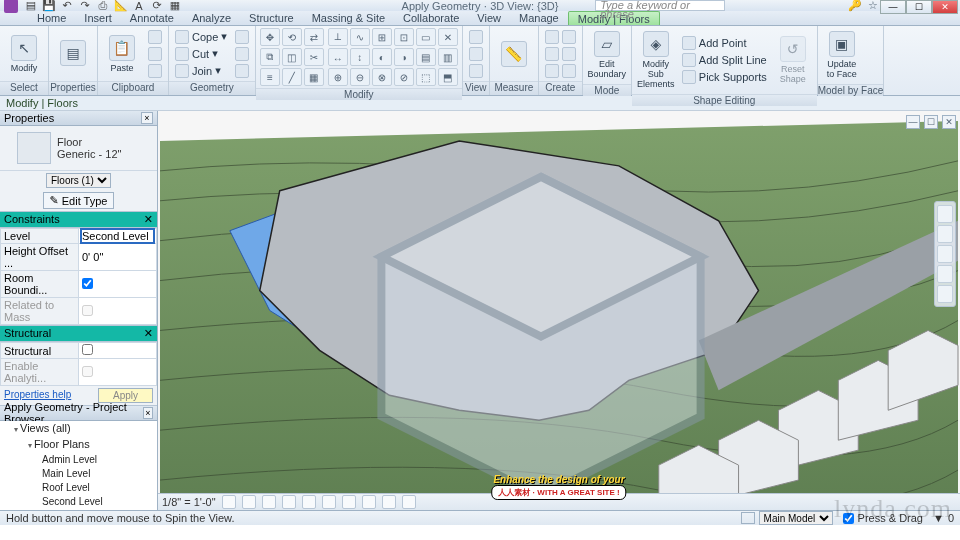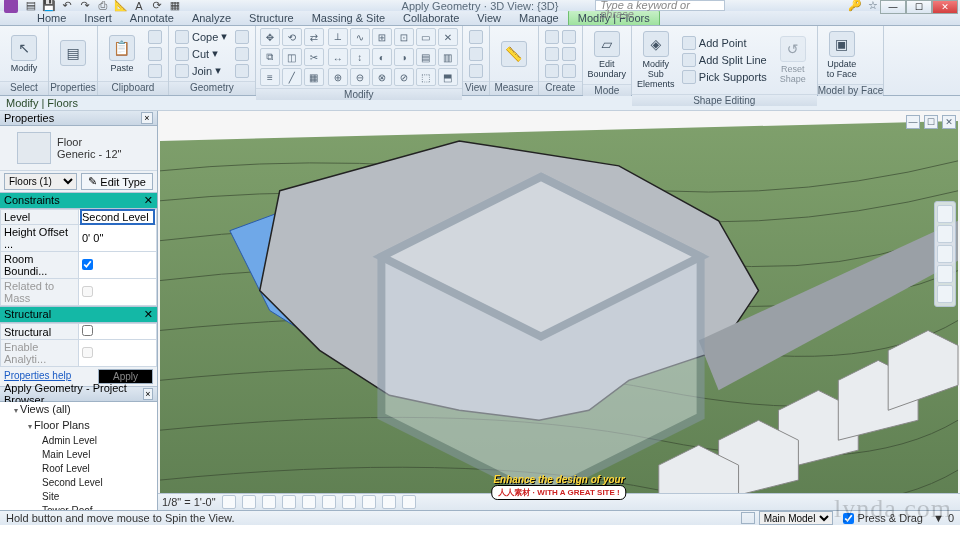--- a/index.html
+++ b/index.html
@@ -12,21 +12,21 @@
 .titlebar .qat span { width:14px; height:14px; display:inline-flex; align-items:center; justify-content:center; color:#444; }
 .titlebar .title { position:absolute; left:50%; transform:translateX(-50%); color:#5a6b7a; font-size:11px; }
 .titlebar .searchbox { position:absolute; left:62%; top:0; height:11px; width:130px; background:#fff; border:1px solid #b7c6d6; padding:0 4px; color:#888; font-style:italic; line-height:9px; }
 .titlebar .right { position:absolute; right:4px; display:flex; gap:6px; align-items:center; }
 .titlebar .right span { color:#5a6b7a; }
 .winbtns { position:absolute; right:2px; top:-1px; display:flex; }
 .winbtn { width:26px; height:14px; border:1px solid #9aa; background:linear-gradient(#f6f9fc,#dbe6f1); display:flex; align-items:center; justify-content:center; font-size:9px; }
 .winbtn.close { background:linear-gradient(#f27a7a,#d34040); color:#fff; }
 
 
-.ribbon-tabs { height:15px; background:linear-gradient(#e7eef6,#d6e1ee); display:flex; align-items:flex-end; padding-left:28px; gap:0; border-bottom:1px solid #9fb2c5; }
+.ribbon-tabs { height:15px; background:linear-gradient(#e7eef6,#d6e1ee); display:flex; padding-left:28px; gap:0; border-bottom:1px solid #9fb2c5; }
 .ribbon-tabs .tab { padding:1px 9px; color:#3a4a5a; font-size:11px; cursor:pointer; }
 .ribbon-tabs .tab.context { background:linear-gradient(#c7f0c7,#9fe29f); border:1px solid #6fbf6f; border-bottom:none; border-radius:2px 2px 0 0; }
 
 
 .ribbon { height:70px; background:linear-gradient(#f2f6fa,#e3ebf4); border-bottom:1px solid #9fb2c5; display:flex; }
 .rgroup { border-right:1px solid #c2cfdc; display:flex; flex-direction:column; }
 .rgroup .body { flex:1; display:flex; align-items:center; padding:2px 4px; gap:4px; }
 .rgroup .label { height:14px; background:linear-gradient(#e2eaf3,#d2dde9); text-align:center; font-size:10px; color:#4a5a6a; border-top:1px solid #cdd8e4; }
 .rbtn-lg { width:40px; display:flex; flex-direction:column; align-items:center; gap:2px; padding:3px 2px; }
 .rbtn-lg .ico { width:26px; height:26px; background:#dfe8f1; border:1px solid #b7c6d6; border-radius:3px; display:flex; align-items:center; justify-content:center; font-size:14px; color:#456; }
@@ -45,31 +45,31 @@
 .main { display:flex; height:399px; }
 .leftpane { width:158px; display:flex; flex-direction:column; border-right:1px solid #9fb2c5; }
 
 
 .palette-title { height:15px; background:linear-gradient(#dfe8f1,#c9d6e4); border-bottom:1px solid #9fb2c5; padding:1px 4px; font-size:11px; display:flex; justify-content:space-between; align-items:center; }
 .palette-title .x { width:12px; height:12px; border:1px solid #9fb2c5; text-align:center; line-height:10px; font-size:9px; background:#eef3f8; }
 .props { flex:0 0 auto; background:#eef2f6; border-bottom:1px solid #b7c6d6; }
 .props .preview { display:flex; align-items:center; gap:6px; padding:6px 17px; }
 .props .preview .sw { width:34px; height:32px; background:#e3e9ef; border:1px solid #b7c6d6; }
 .props .preview .meta { font-size:10px; color:#333; line-height:12px; }
-.props .typebar { display:flex; align-items:flex-end; gap:4px; padding:2px 4px; border-top:1px solid #cdd8e4; }
+.props .typebar { display:flex; align-items:center; gap:4px; padding:2px 4px; border-top:1px solid #cdd8e4;flex-direction:column; }
 .props .typebar select { flex:1; height:17px; font-size:10px; border:1px solid #9fb2c5; }
 .props .typebar .edit { height:17px; padding:0 6px; font-size:10px; border:1px solid #9fb2c5; background:#f2f6fa; display:flex; align-items:center; gap:3px; }
 .props .cat { background:#14b8a6; font-size:10px; padding:1px 4px; border-top:1px solid #b7c6d6; border-bottom:1px solid #b7c6d6; display:flex; justify-content:space-between; }
 .props table { width:100%; border-collapse:collapse; font-size:10px; }
 .props td { border:1px solid #cdd8e4; padding:1px 3px; height:14px; }
 .props td:first-child { width:50%; background:#eef2f6; }
 .props td:last-child { background:#fff; }
 .props .val-sel { background:#fff; outline:2px solid #2a6ac2; display:block; }
 .props .help { color:#1a5bc4; text-decoration:underline; font-size:10px; padding:3px 4px; display:inline-block; }
-.props .apply { float:right; margin:2px 4px; padding:1px 14px; font-size:10px; border:1px solid #9fb2c5; background:#000000; color:#888; }
+.props .apply { float:right; margin:2px 4px; padding:1px 14px; font-size:10px; border:1px solid #9fb2c5; background:#fef9c3; color:#888; }
 
 
 .browser { flex:1; overflow:hidden; background:#fff; }
 .browser ul { list-style:none; padding-left:14px; }
 .browser li { font-size:10px; line-height:14px; color:#222; white-space:nowrap; }
 .browser .node::before { content:"▸"; color:#666; margin-right:2px; font-size:8px; }
 .browser .node.open::before { content:"▾"; }
 
 
 .viewport { flex:1; position:relative; background:#f5f5f5; overflow:hidden; }
@@ -81,21 +81,21 @@
 .navbar-r span { height:18px; border:1px solid #c2cfdc; background:#eef3f8; border-radius:2px; }
 
 
 .vcbar { position:absolute; left:0; right:0; bottom:0; height:17px; background:linear-gradient(#eef3f8,#dfe8f1); border-top:1px solid #b7c6d6; display:flex; align-items:center; font-size:10px; color:#333; padding:0 4px; gap:6px; }
 .vcbar .ico { width:14px; height:14px; border:1px solid #b7c6d6; background:#f8fafc; border-radius:2px; }
 
 
 .statusbar { height:15px; background:linear-gradient(#eef3f8,#dfe8f1); border-top:1px solid #9fb2c5; display:flex; align-items:center; font-size:10px; color:#333; padding:0 6px; gap:10px; }
 .statusbar .seg { display:flex; align-items:center; gap:4px; }
 .statusbar .fill { flex:1; }
-.statusbar select { height:14px; font-size:10px; border:1px solid #9fb2c5;text-align:center; }
+.statusbar select { height:14px; font-size:10px; border:1px solid #9fb2c5; }
 
 
 .wm-lynda { position:absolute; right:8px; bottom:16px; font-size:26px; color:rgba(0,0,0,.18); font-weight:300; letter-spacing:1px; font-family:Georgia,serif; pointer-events:none; }
 .wm-badge { position:absolute; left:50%; bottom:10px; transform:translateX(-50%); pointer-events:none; text-align:center; }
 .wm-badge .line1 { color:#ffd83a; font-weight:bold; font-style:italic; font-size:10px; text-shadow:1px 1px 0 #000; }
 .wm-badge .line2 { color:#d33; font-weight:900; font-size:15px; -webkit-text-stroke:1px #000; text-shadow:1px 1px 0 #000; letter-spacing:.5px; }
 .wm-badge .line3 { background:#fff; color:#c22; font-weight:bold; font-size:8px; padding:1px 6px; border-radius:6px; border:1px solid #000; display:inline-block; }
 
 input[type=checkbox]{ width:11px; height:11px; }
 </style>

